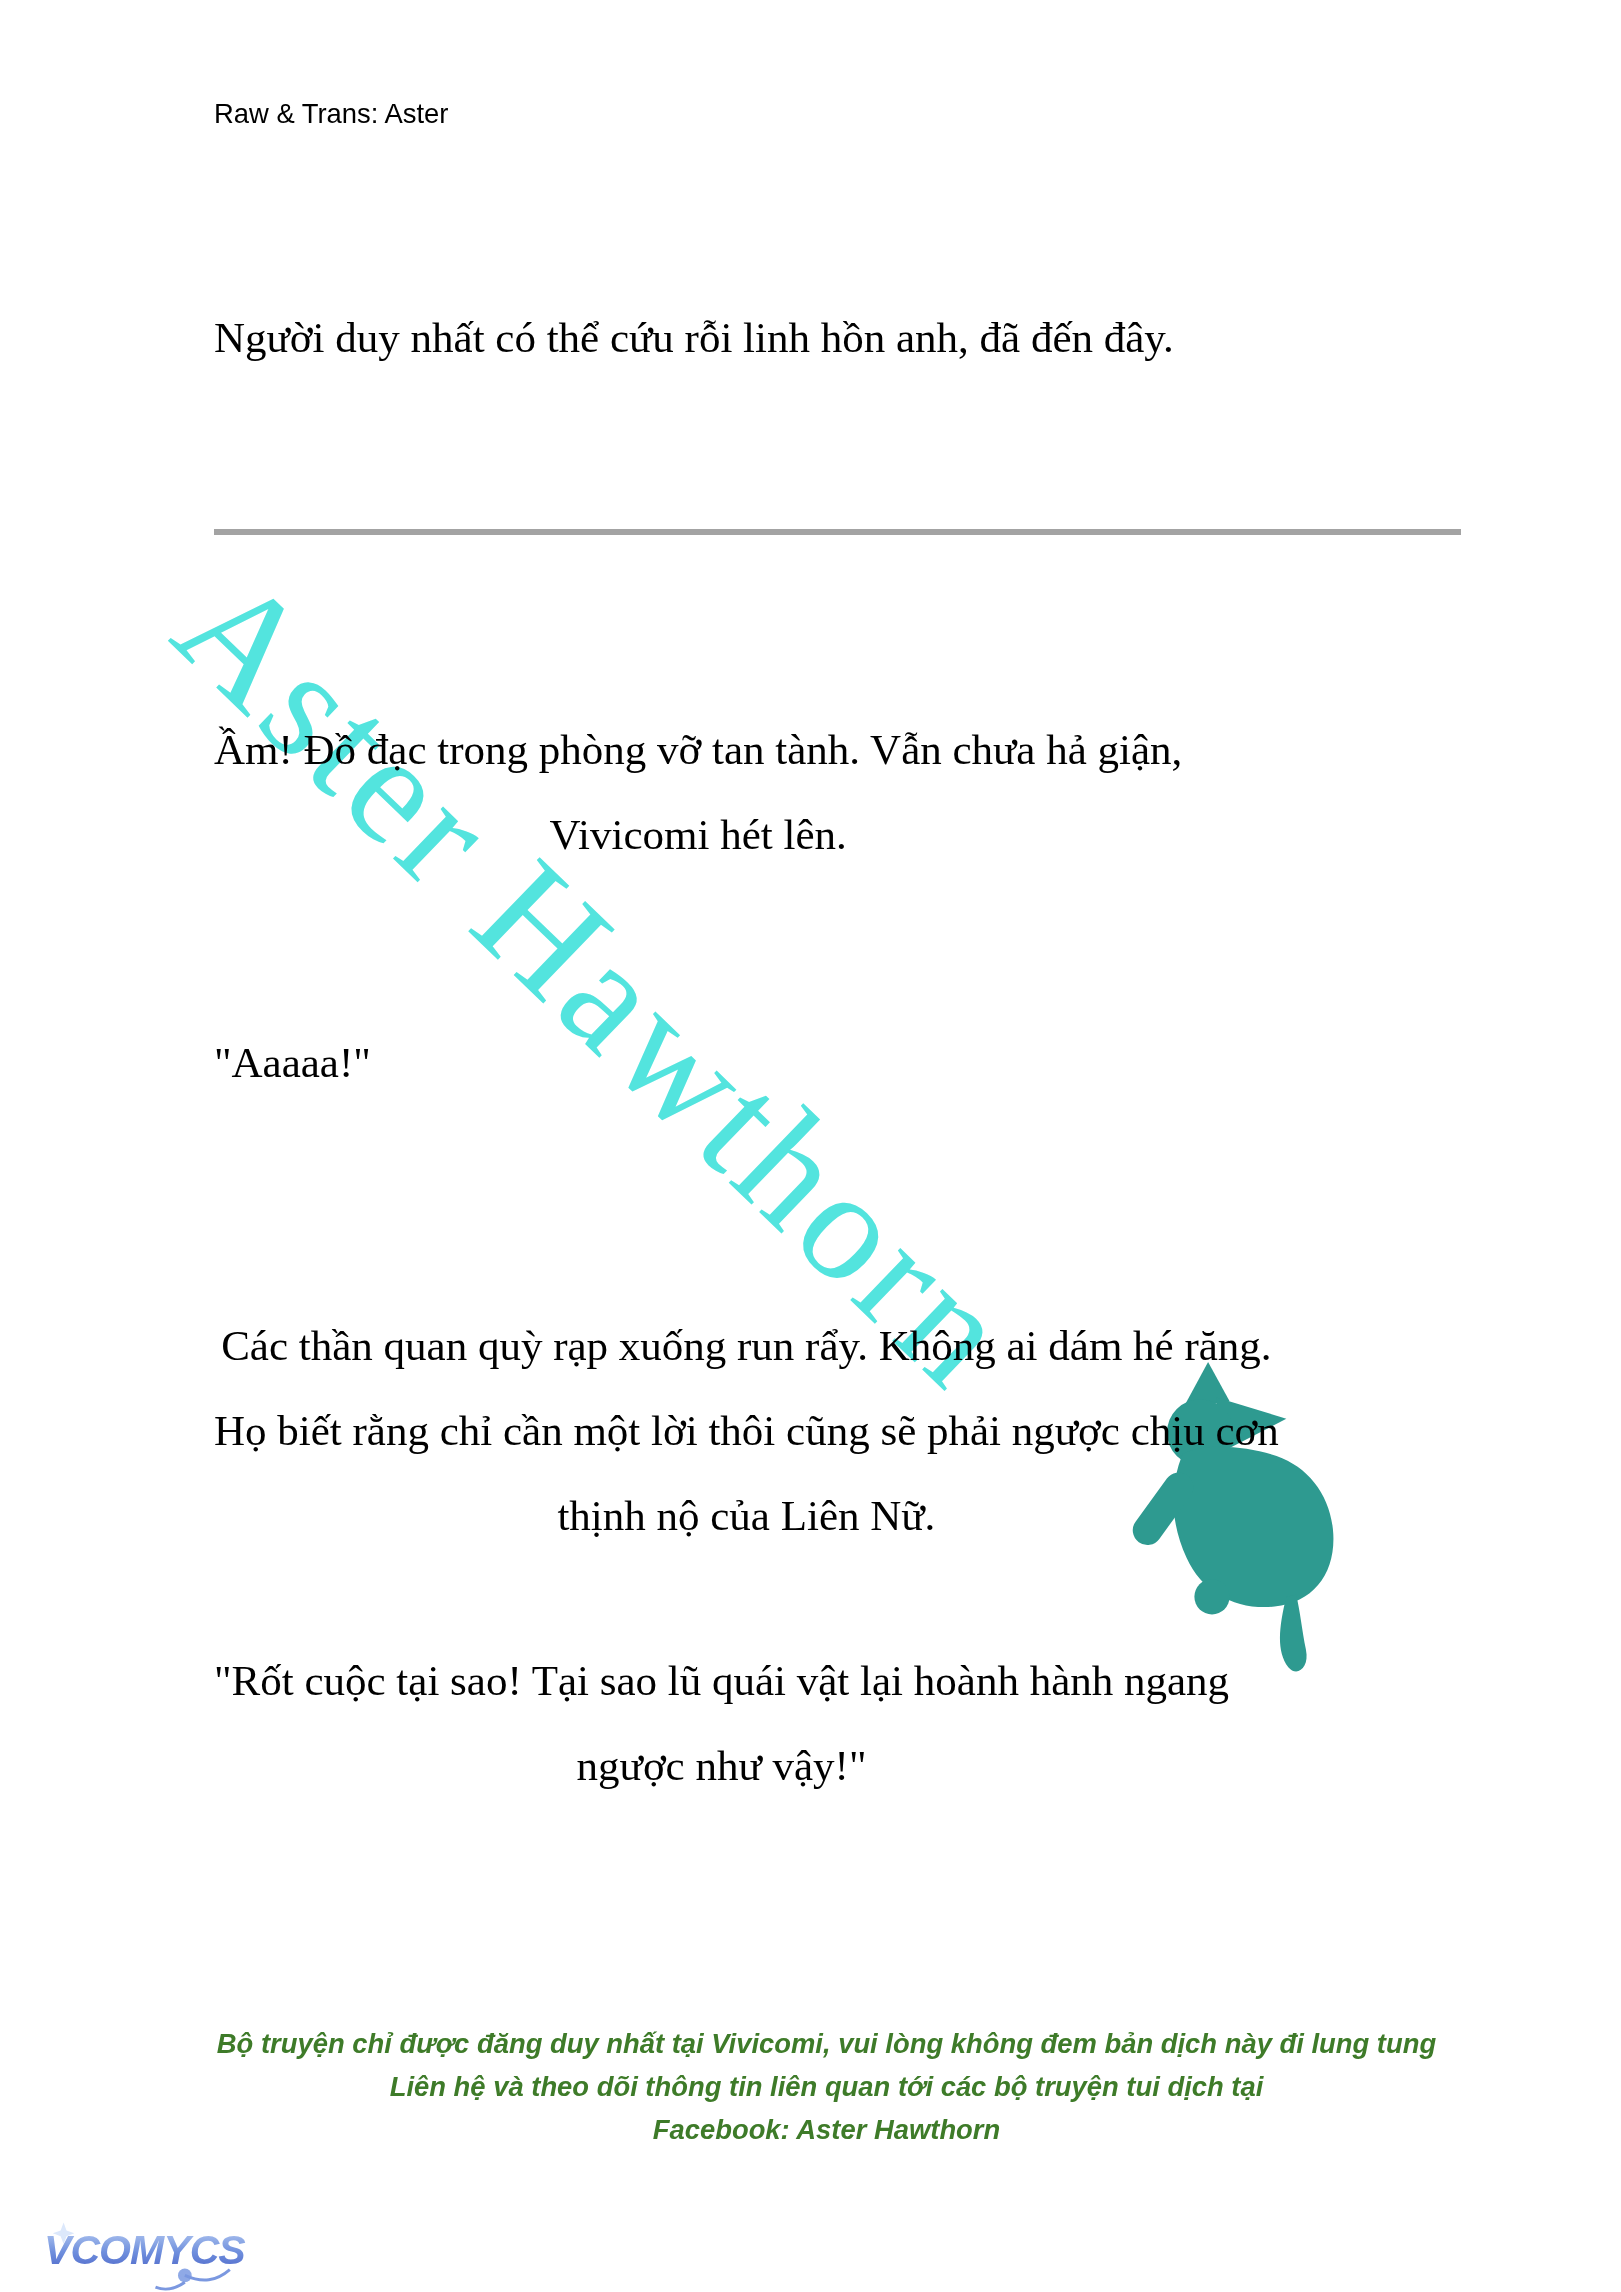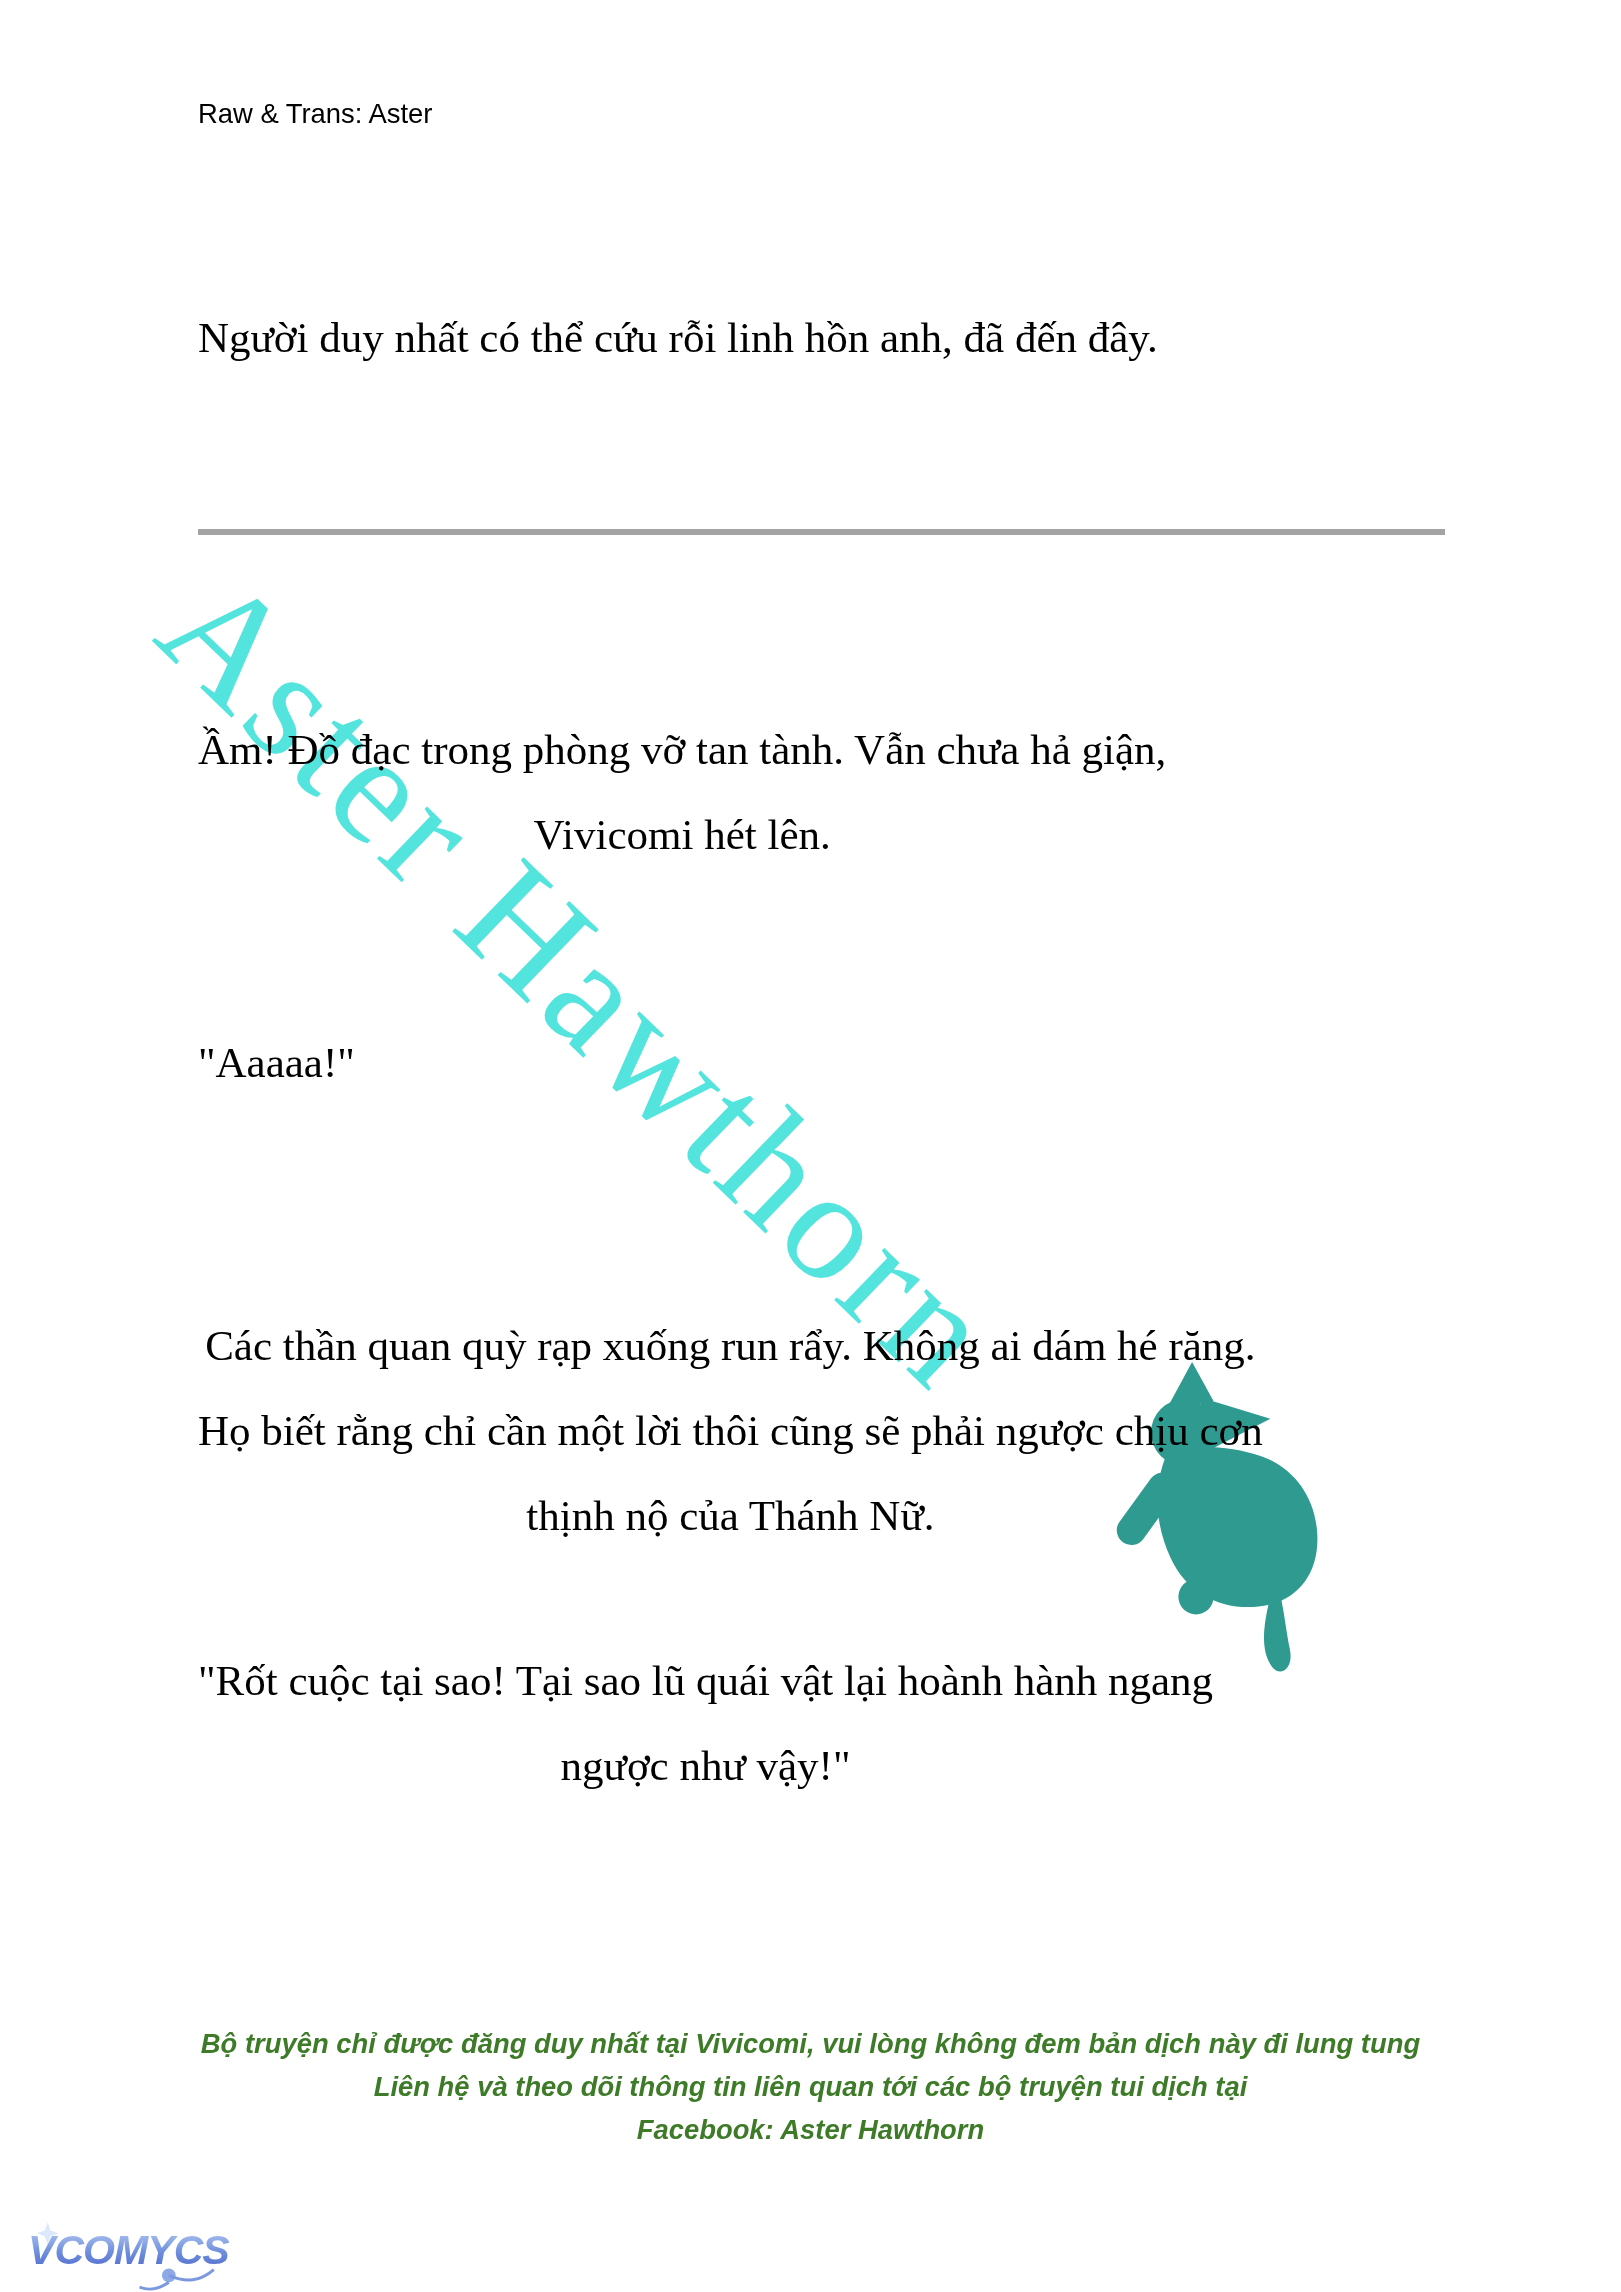--- a/index.html
+++ b/index.html
@@ -2,20 +2,21 @@
 <html><head>
 <meta charset="utf-8">
 <style>
   html,body{margin:0;padding:0;background:#ffffff;}
   .page{
     position:relative;
     width:1498px;height:2293px;
     background:#ffffff;
     overflow:hidden;
     font-family:"Liberation Serif", serif;
+    margin-left:16px;
   }
   .credit{
     position:absolute;left:198px;top:97px;
     font-family:"Liberation Sans", sans-serif;
     font-size:27.4px;line-height:33px;color:#000000;
     z-index:3;
   }
   .watermark{
     position:absolute;left:250px;top:537px;
     font-family:"Liberation Serif", serif;
@@ -83,21 +84,21 @@
     <div>Vivicomi hét lên.</div>
   </div>
 
   <div class="para p3">
     <div>"Aaaaa!"</div>
   </div>
 
   <div class="para p4">
     <div>Các thần quan quỳ rạp xuống run rẩy. Không ai dám hé răng.</div>
     <div>Họ biết rằng chỉ cần một lời thôi cũng sẽ phải ngược chịu cơn</div>
-    <div>thịnh nộ của Thánh Nữ.</div>
+    <div>thịnh nộ của Liên Nữ.</div>
   </div>
 
   <div class="para p5">
     <div>"Rốt cuộc tại sao! Tại sao lũ quái vật lại hoành hành ngang</div>
     <div>ngược như vậy!"</div>
   </div>
 
   <svg class="cat" viewBox="0 0 230 330" xmlns="http://www.w3.org/2000/svg">
     <g fill="#2e9a90" stroke="none">
 

